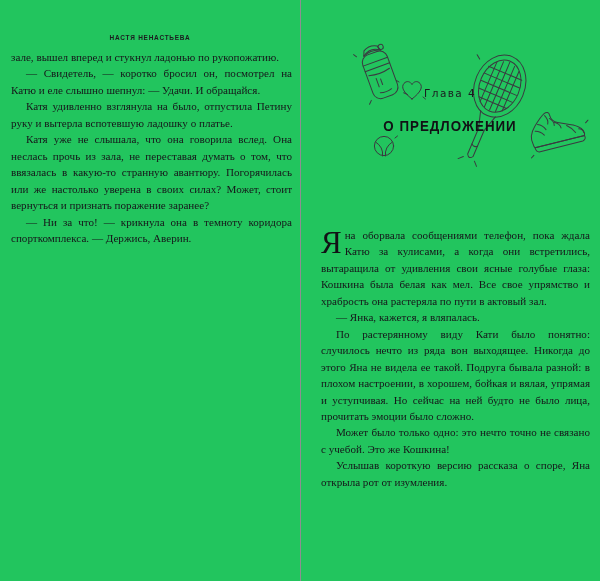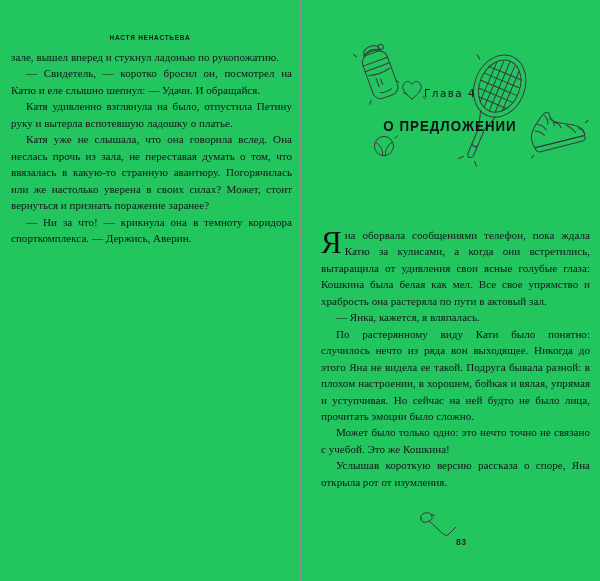--- a/index.html
+++ b/index.html
@@ -238,25 +238,17 @@
     <div class="body-col">
       <p class="dropcap-para">
         <span class="dropcap">Я</span><span>на оборвала сообщениями телефон, пока ждала Катю за кулисами, а когда они встретились, вытаращила от удивления свои ясные голубые глаза: Кошкина была белая как мел. Все свое упрямство и храбрость она растеряла по пути в актовый зал.</span>
       </p>
       <p>— Янка, кажется, я вляпалась.</p>
       <p>По растерянному виду Кати было понятно: случилось нечто из ряда вон выходящее. Никогда до этого Яна не видела ее такой. Подруга бывала разной: в плохом настроении, в хорошем, бойкая и вялая, упрямая и уступчивая. Но сейчас на ней будто не было лица, прочитать эмоции было сложно.</p>
       <p>Может было только одно: это нечто точно не связано с учебой. Это же Кошкина!</p>
       <p>Услышав короткую версию рассказа о споре, Яна открыла рот от изумления.</p>
     </div>
 
-    <div class="folio-wrap">
-      <svg class="folio-art" width="48" height="30" viewBox="0 0 48 30" fill="none" stroke="#3a3a40" stroke-width="1" stroke-linecap="round" stroke-linejoin="round">
-        <path d="M3 7 q-1 -5 4 -6 q6 -1 7 3 q1 3 -2 5 q-4 2 -7 1 q-2 -1 -2 -3 Z"></path>
-        <path d="M13 3 q3 -1 4 1"></path>
-        <path d="M11 9 q7 6 13 12 q4 4 7 1 q3 -3 7 -7"></path>
-      </svg>
-      <div class="folio-num">83</div>
-    </div>
 
   </div>
 
   <div class="gutter"></div>
 </div>
 
 </body></html>

